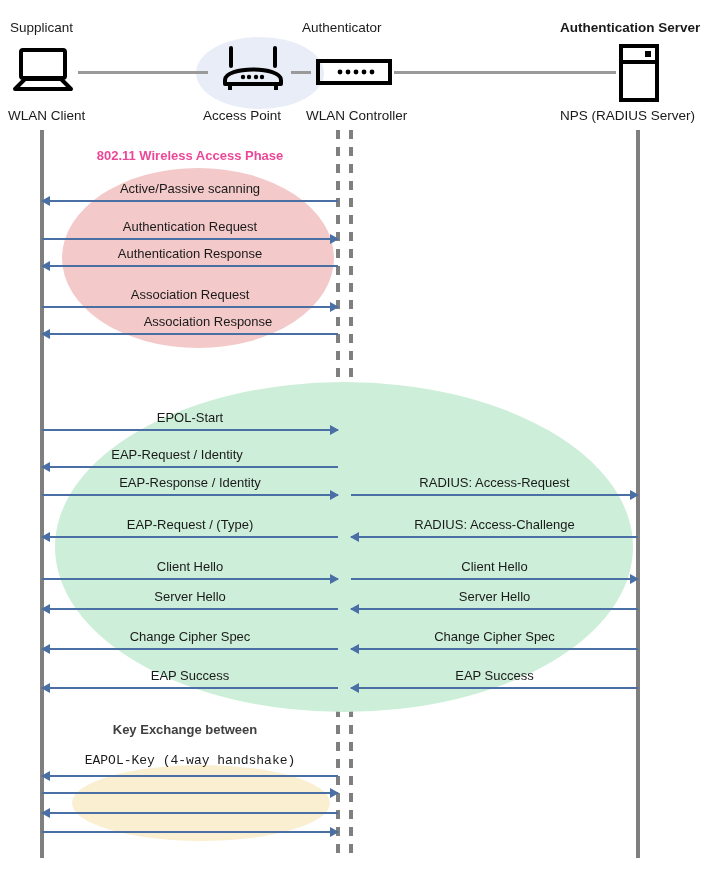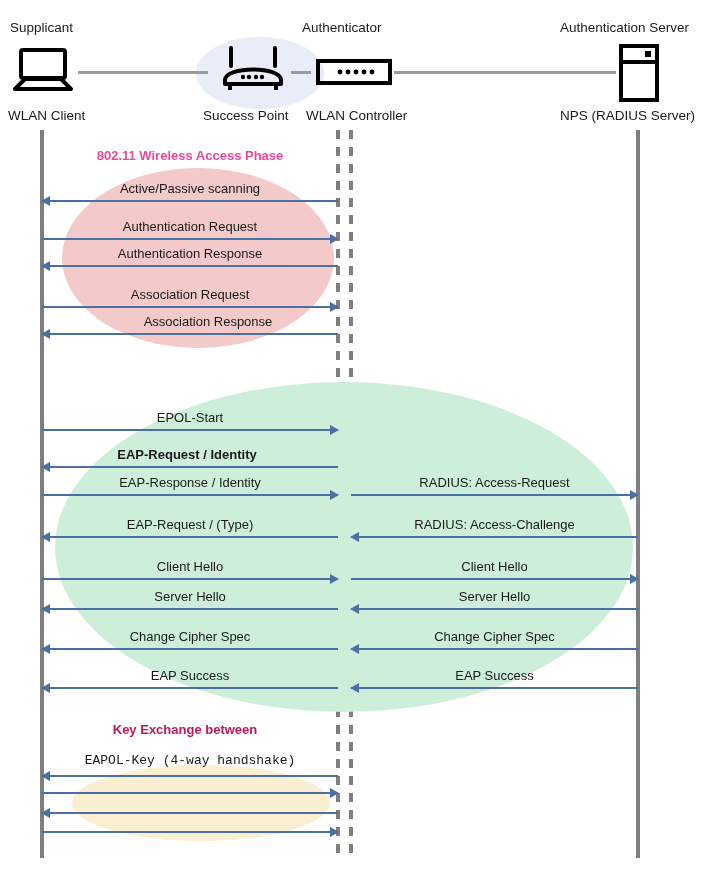--- a/index.html
+++ b/index.html
@@ -43,21 +43,21 @@
 </style>
 </head>
 <body>
 
 <div id="stage">
 
   <div class="auth-blob"></div>
 
   <div class="hdr-label" style="left:10px;top:20px;">Supplicant</div>
   <div class="hdr-label" style="left:258px;top:20px;margin-left:44px;">Authenticator</div>
-  <div class="hdr-label" style="left:560px;top:20px;">Authentication Server</div>
+  <div class="hdr-label" style="left:560px;top:20px;font-weight:bold;">Authentication Server</div>
 
   <div class="hline" style="left:78px;top:71px;width:130px;"></div>
   <div class="hline" style="left:291px;top:71px;width:20px;"></div>
   <div class="hline" style="left:394px;top:71px;width:222px;"></div>
 
   <div class="icon" style="left:12px;top:48px;">
     <svg width="66" height="44" viewBox="0 0 66 44">
       <rect x="9" y="2" width="44" height="28" rx="2" fill="none" stroke="#000" stroke-width="4"></rect>
       <path d="M3 41 L13 31 L49 31 L59 41 Z" fill="none" stroke="#000" stroke-width="4" stroke-linejoin="round"></path>
     </svg>
@@ -90,37 +90,37 @@
 
   <div class="icon" style="left:618px;top:44px;">
     <svg width="42" height="58" viewBox="0 0 42 58">
       <rect x="3" y="2" width="36" height="54" fill="none" stroke="#000" stroke-width="4"></rect>
       <line x1="3" y1="18" x2="39" y2="18" stroke="#000" stroke-width="4"></line>
       <rect x="27" y="7" width="6" height="6" fill="#000"></rect>
     </svg>
   </div>
 
   <div class="node-caption" style="left:8px;top:108px;">WLAN Client</div>
-  <div class="node-caption" style="left:203px;top:108px;">Success Point</div>
+  <div class="node-caption" style="left:203px;top:108px;">Access Point</div>
   <div class="node-caption" style="left:306px;top:108px;">WLAN Controller</div>
   <div class="node-caption" style="left:560px;top:108px;">NPS (RADIUS Server)</div>
 
   <div class="lifeline" style="left:40px;top:130px;height:728px;"></div>
   <div class="lifeline-dash" style="left:336px;top:130px;height:728px;"></div>
   <div class="lifeline-dash" style="left:349px;top:130px;height:728px;"></div>
   <div class="lifeline" style="left:636px;top:130px;height:728px;"></div>
 
   <div class="blob blob-pink" style="left:62px;top:168px;width:272px;height:180px;"></div>
   <div class="blob blob-green" style="left:55px;top:382px;width:578px;height:330px;"></div>
   <div class="blob blob-yellow" style="left:72px;top:765px;width:258px;height:76px;"></div>
 
   <div class="phase-title" style="left:190px;top:147px;transform:translateX(-50%);color:#ec4899;">802.11 Wireless Access Phase</div>
 
 
-  <div class="phase-title" style="left:185px;top:721px;transform:translateX(-50%);color:#be185d;">
+  <div class="phase-title" style="left:185px;top:721px;transform:translateX(-50%);color:#404040;">
     <div>Key Exchange between</div>
   </div>
 
   <div id="messages-layer">
       <div class="msg left" style="left: 42px; top: 200px; width: 296px;">
         <div class="shaft"></div>
         <div class="head"></div>
       </div>
       <div class="msg-label" style="left: 190px; top: 196px;">Active/Passive scanning</div>
       <div class="msg right" style="left: 42px; top: 238px; width: 296px;">
@@ -145,21 +145,21 @@
       <div class="msg-label" style="left: 208px; top: 329px;">Association Response</div>
       <div class="msg right" style="left: 42px; top: 429px; width: 296px;">
         <div class="shaft"></div>
         <div class="head"></div>
       </div>
       <div class="msg-label" style="left: 190px; top: 425px;">EPOL-Start</div>
       <div class="msg left" style="left: 42px; top: 466px; width: 296px;">
         <div class="shaft"></div>
         <div class="head"></div>
       </div>
-      <div class="msg-label" style="left: 187px; top: 462px; font-weight: bold;">EAP-Request / Identity</div>
+      <div class="msg-label" style="left: 177px; top: 462px;">EAP-Request / Identity</div>
       <div class="msg right" style="left: 42px; top: 494px; width: 296px;">
         <div class="shaft"></div>
         <div class="head"></div>
       </div>
       <div class="msg-label" style="left: 190px; top: 490px;">EAP-Response / Identity</div>
       <div class="msg right" style="left: 351px; top: 494px; width: 287px;">
         <div class="shaft"></div>
         <div class="head"></div>
       </div>
       <div class="msg-label" style="left: 494.5px; top: 490px;">RADIUS: Access-Request</div>

